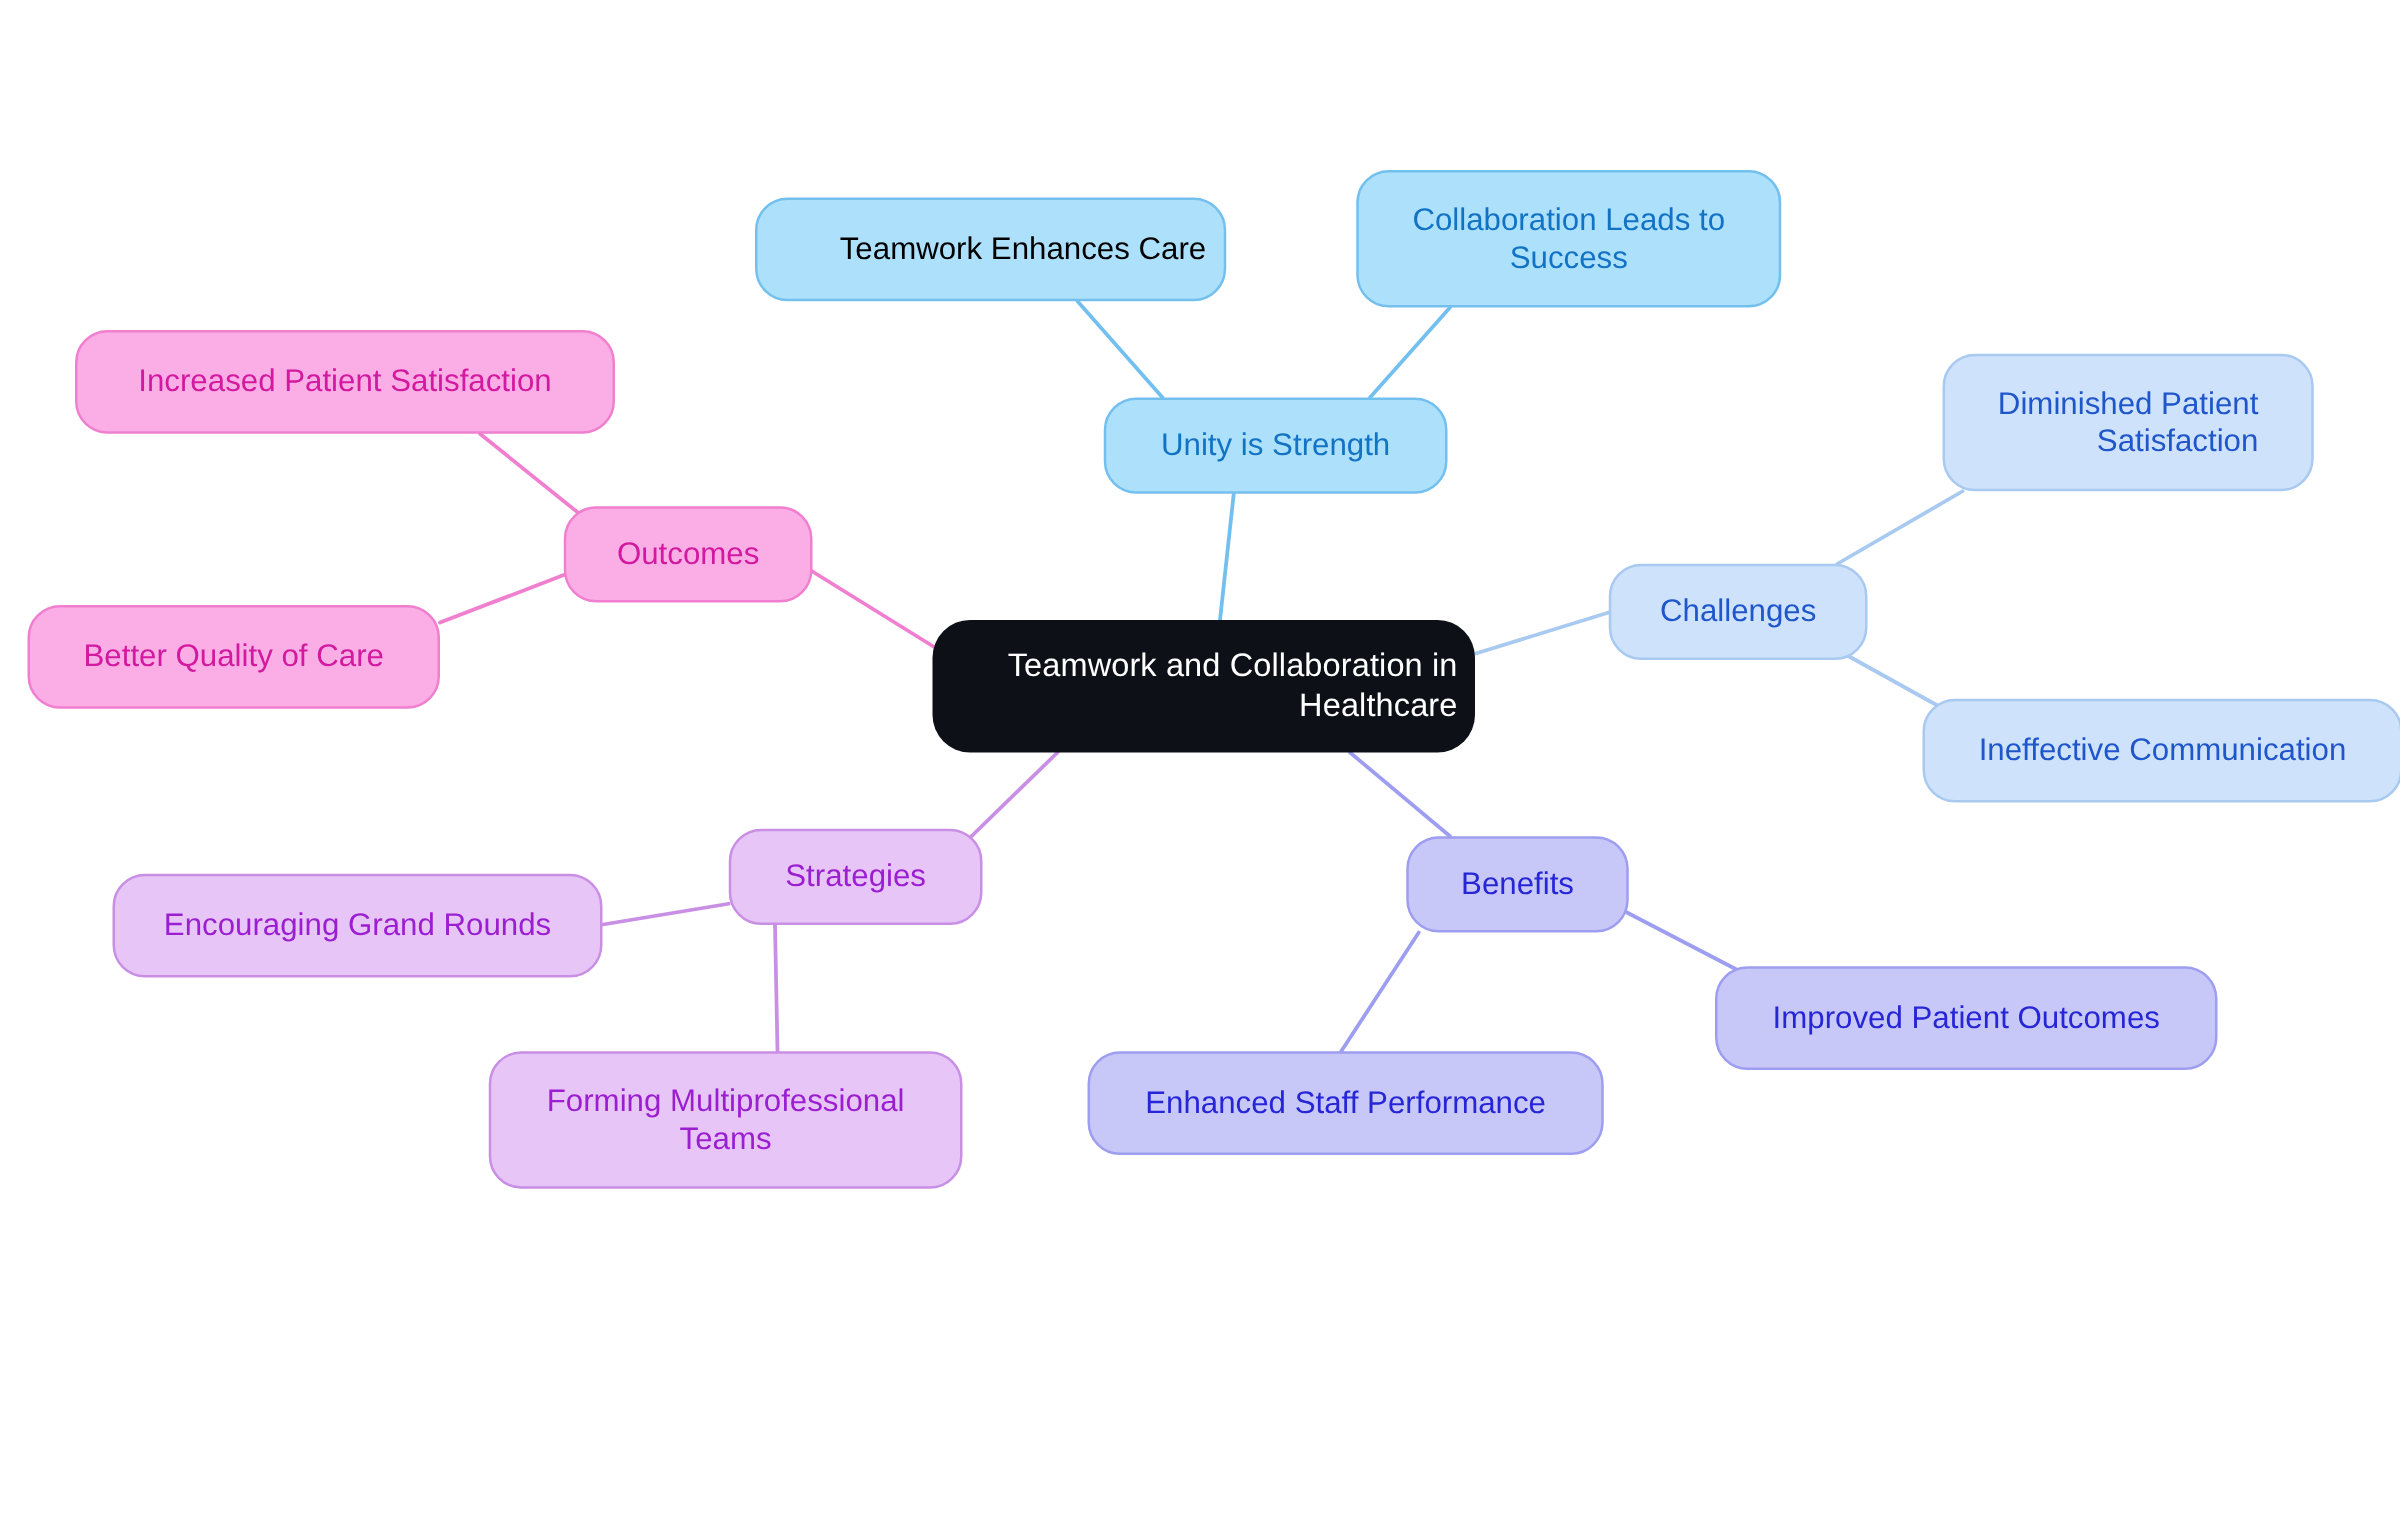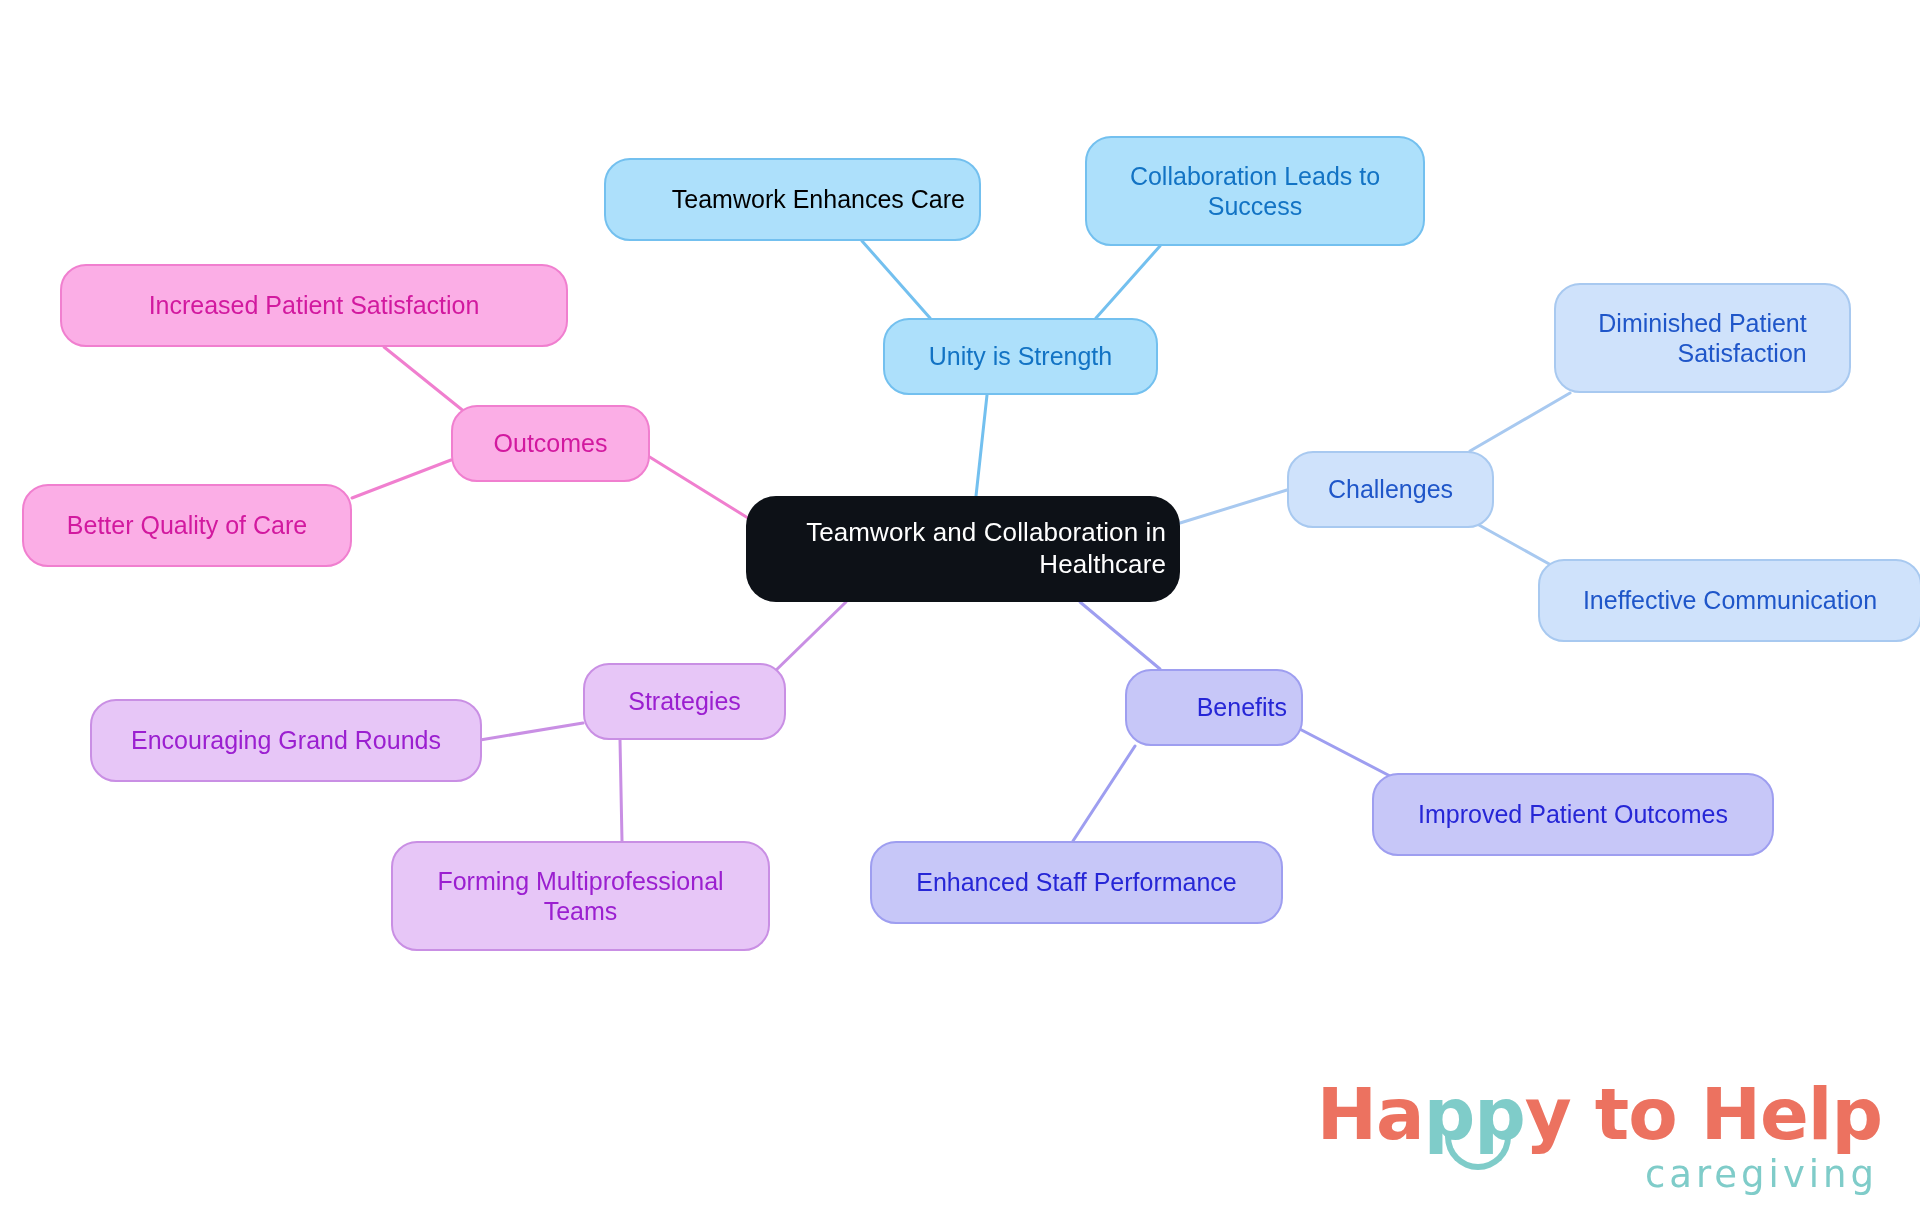--- a/index.html
+++ b/index.html
@@ -119,33 +119,26 @@
   <div id="nodes">
       <div class="node node-root" style="left: 746px; top: 496px; width: 434px; height: 106px; background: rgb(13, 17, 23); color: rgb(255, 255, 255); border-color: rgb(13, 17, 23); text-align: right;"><span>Teamwork and Collaboration in Healthcare</span></div>
       <div class="node node-branch" style="left: 883px; top: 318px; width: 275px; height: 77px; background: rgb(173, 224, 251); color: rgb(18, 115, 196); border-color: rgb(115, 192, 239);"><span>Unity is Strength</span></div>
       <div class="node node-leaf" style="left: 604px; top: 158px; width: 377px; height: 83px; background: rgb(173, 224, 251); color: #000000; border-color: rgb(115, 192, 239); justify-content: flex-end;"><span>Teamwork Enhances Care</span></div>
       <div class="node node-leaf" style="left: 1085px; top: 136px; width: 340px; height: 110px; background: rgb(173, 224, 251); color: rgb(18, 115, 196); border-color: rgb(115, 192, 239);"><span>Collaboration Leads to
 Success</span></div>
       <div class="node node-branch" style="left: 1287px; top: 451px; width: 207px; height: 77px; background: rgb(207, 226, 251); color: rgb(31, 86, 201); border-color: rgb(168, 201, 240);"><span>Challenges</span></div>
       <div class="node node-leaf" style="left: 1554px; top: 283px; width: 297px; height: 110px; background: rgb(207, 226, 251); color: rgb(31, 86, 201); border-color: rgb(168, 201, 240); text-align: right;"><span>Diminished Patient
 Satisfaction</span></div>
       <div class="node node-leaf" style="left: 1538px; top: 559px; width: 384px; height: 83px; background: rgb(207, 226, 251); color: rgb(31, 86, 201); border-color: rgb(168, 201, 240);"><span>Ineffective Communication</span></div>
-      <div class="node node-branch" style="left: 1125px; top: 669px; width: 178px; height: 77px; background: rgb(199, 199, 248); color: rgb(38, 38, 214); border-color: rgb(158, 158, 240); justify-content: flex-end;"><span>Benefits</span></div>
+      <div class="node node-branch" style="left: 1125px; top: 669px; width: 178px; height: 77px; background: rgb(199, 199, 248); color: rgb(38, 38, 214); border-color: rgb(158, 158, 240);"><span>Benefits</span></div>
       <div class="node node-leaf" style="left: 1372px; top: 773px; width: 402px; height: 83px; background: rgb(199, 199, 248); color: rgb(38, 38, 214); border-color: rgb(158, 158, 240);"><span>Improved Patient Outcomes</span></div>
       <div class="node node-leaf" style="left: 870px; top: 841px; width: 413px; height: 83px; background: rgb(199, 199, 248); color: rgb(38, 38, 214); border-color: rgb(158, 158, 240);"><span>Enhanced Staff Performance</span></div>
       <div class="node node-branch" style="left: 583px; top: 663px; width: 203px; height: 77px; background: rgb(231, 198, 247); color: rgb(155, 31, 208); border-color: rgb(201, 143, 228);"><span>Strategies</span></div>
       <div class="node node-leaf" style="left: 90px; top: 699px; width: 392px; height: 83px; background: rgb(231, 198, 247); color: rgb(155, 31, 208); border-color: rgb(201, 143, 228);"><span>Encouraging Grand Rounds</span></div>
       <div class="node node-leaf" style="left: 391px; top: 841px; width: 379px; height: 110px; background: rgb(231, 198, 247); color: rgb(155, 31, 208); border-color: rgb(201, 143, 228);"><span>Forming Multiprofessional
 Teams</span></div>
       <div class="node node-branch" style="left: 451px; top: 405px; width: 199px; height: 77px; background: rgb(251, 174, 230); color: rgb(210, 25, 159); border-color: rgb(240, 127, 207);"><span>Outcomes</span></div>
-      <div class="node node-leaf" style="left: 60px; top: 264px; width: 508px; height: 83px; background: rgb(251, 174, 230); color: rgb(210, 25, 159); border-color: rgb(240, 127, 207);"><span>Increased Patient Satisfaction</span></div>
+      <div class="node node-leaf" style="left: 60px; top: 264px; width: 432px; height: 83px; background: rgb(251, 174, 230); color: rgb(210, 25, 159); border-color: rgb(240, 127, 207);"><span>Increased Patient Satisfaction</span></div>
       <div class="node node-leaf" style="left: 22px; top: 484px; width: 330px; height: 83px; background: rgb(251, 174, 230); color: rgb(210, 25, 159); border-color: rgb(240, 127, 207);"><span>Better Quality of Care</span></div>
     </div>
 
-  <div id="logo" style="right:38px; bottom:22px;">
-    <div class="logo-main">
-      <span>Ha</span><span class="logo-pp">pp</span><span>y to Help</span>
-      <span class="logo-smile"></span>
-    </div>
-    <div class="logo-sub">caregiving</div>
-  </div>
 
 </div>
 
 </body></html>

